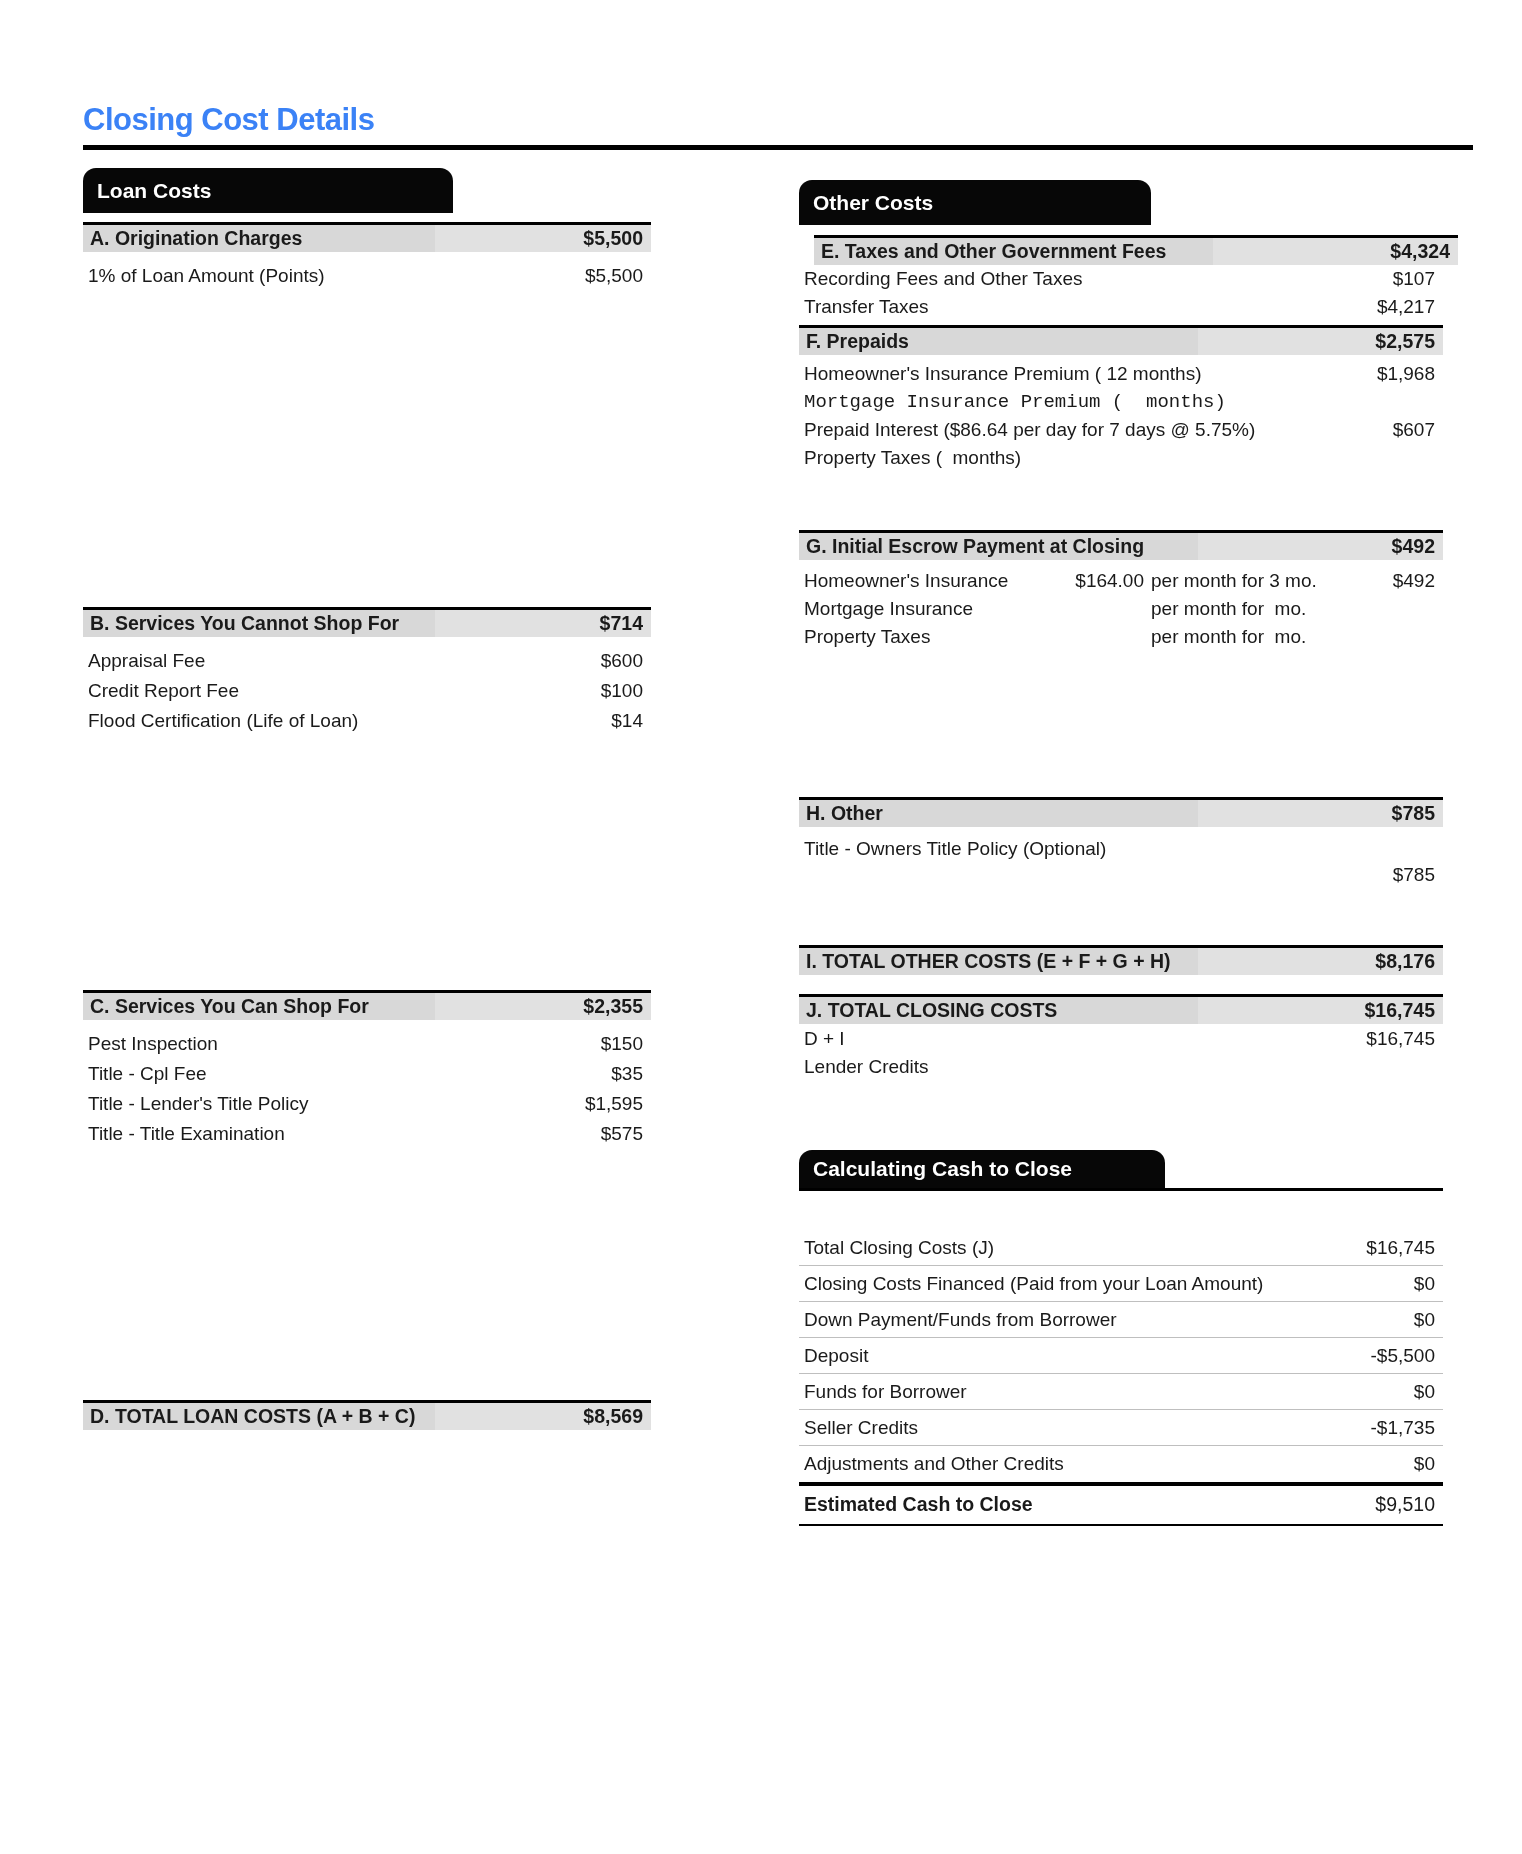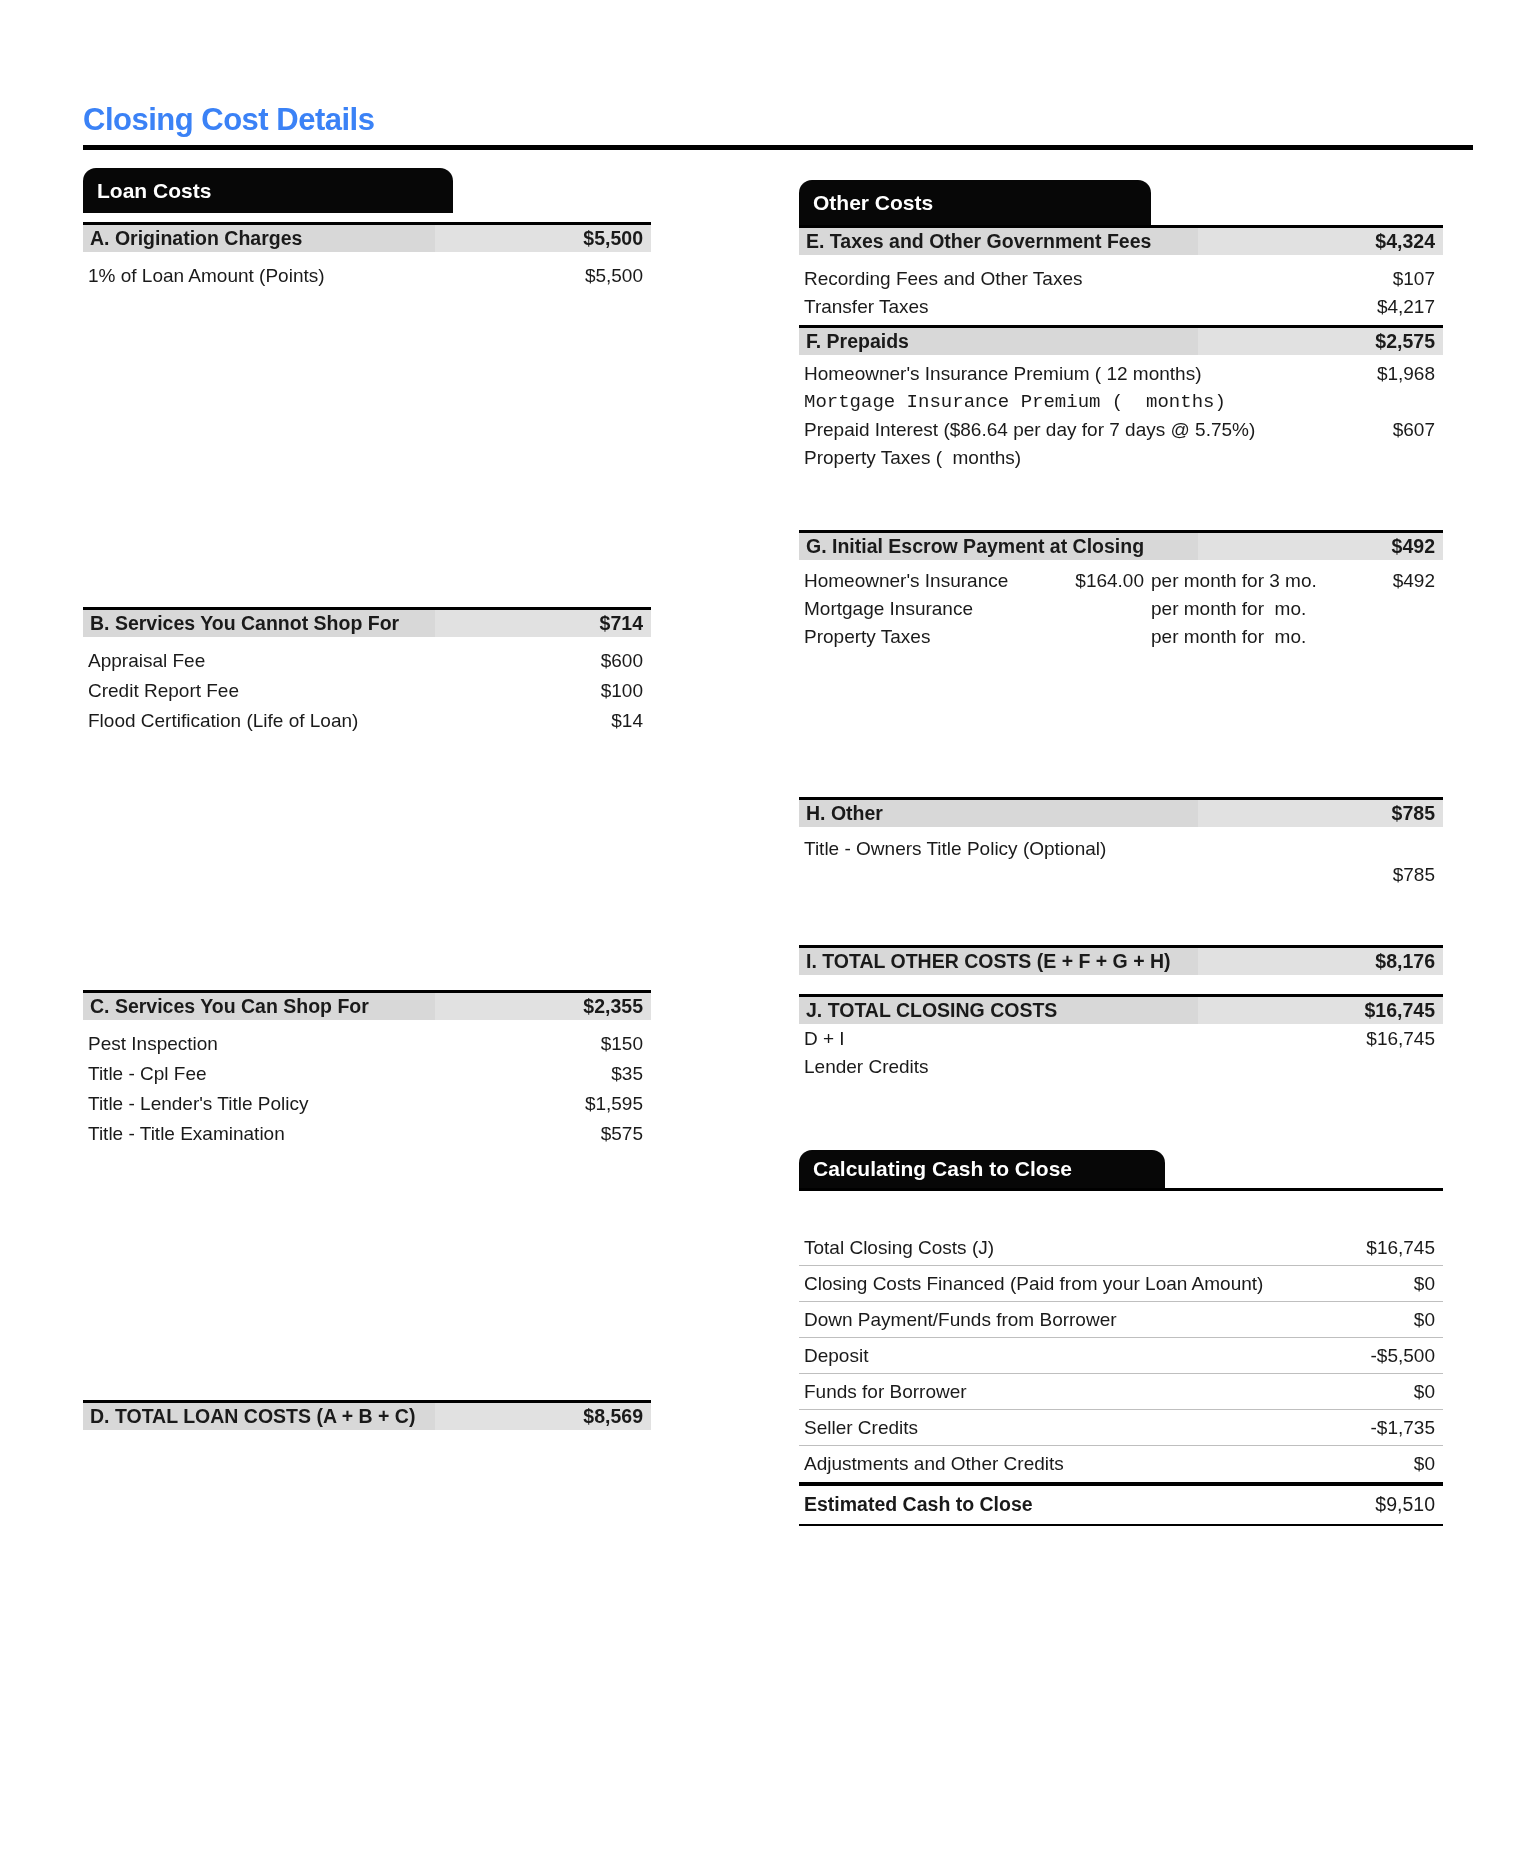--- a/index.html
+++ b/index.html
@@ -102,21 +102,21 @@
 
   <div class="abs bar lcol" style="top:1400px;">
     <span class="bar-label">D. TOTAL LOAN COSTS (A + B + C)</span>
     <span class="bar-value">$8,569</span>
   </div>
 
   <div class="abs tab" style="left:799px;top:180px;width:352px;height:45px;">
     <span>Other Costs</span>
   </div>
 
-  <div class="abs bar rcol" style="top:225px;">
+  <div class="abs bar rcol" style="top:235px;margin-left:15px;">
     <span class="bar-label">E. Taxes and Other Government Fees</span>
     <span class="bar-value">$4,324</span>
   </div>
   <div class="abs row rcol" style="top:266px;">
     <span class="row-label">Recording Fees and Other Taxes</span>
     <span class="row-value">$107</span>
   </div>
   <div class="abs row rcol" style="top:294px;">
     <span class="row-label">Transfer Taxes</span>
     <span class="row-value">$4,217</span>

